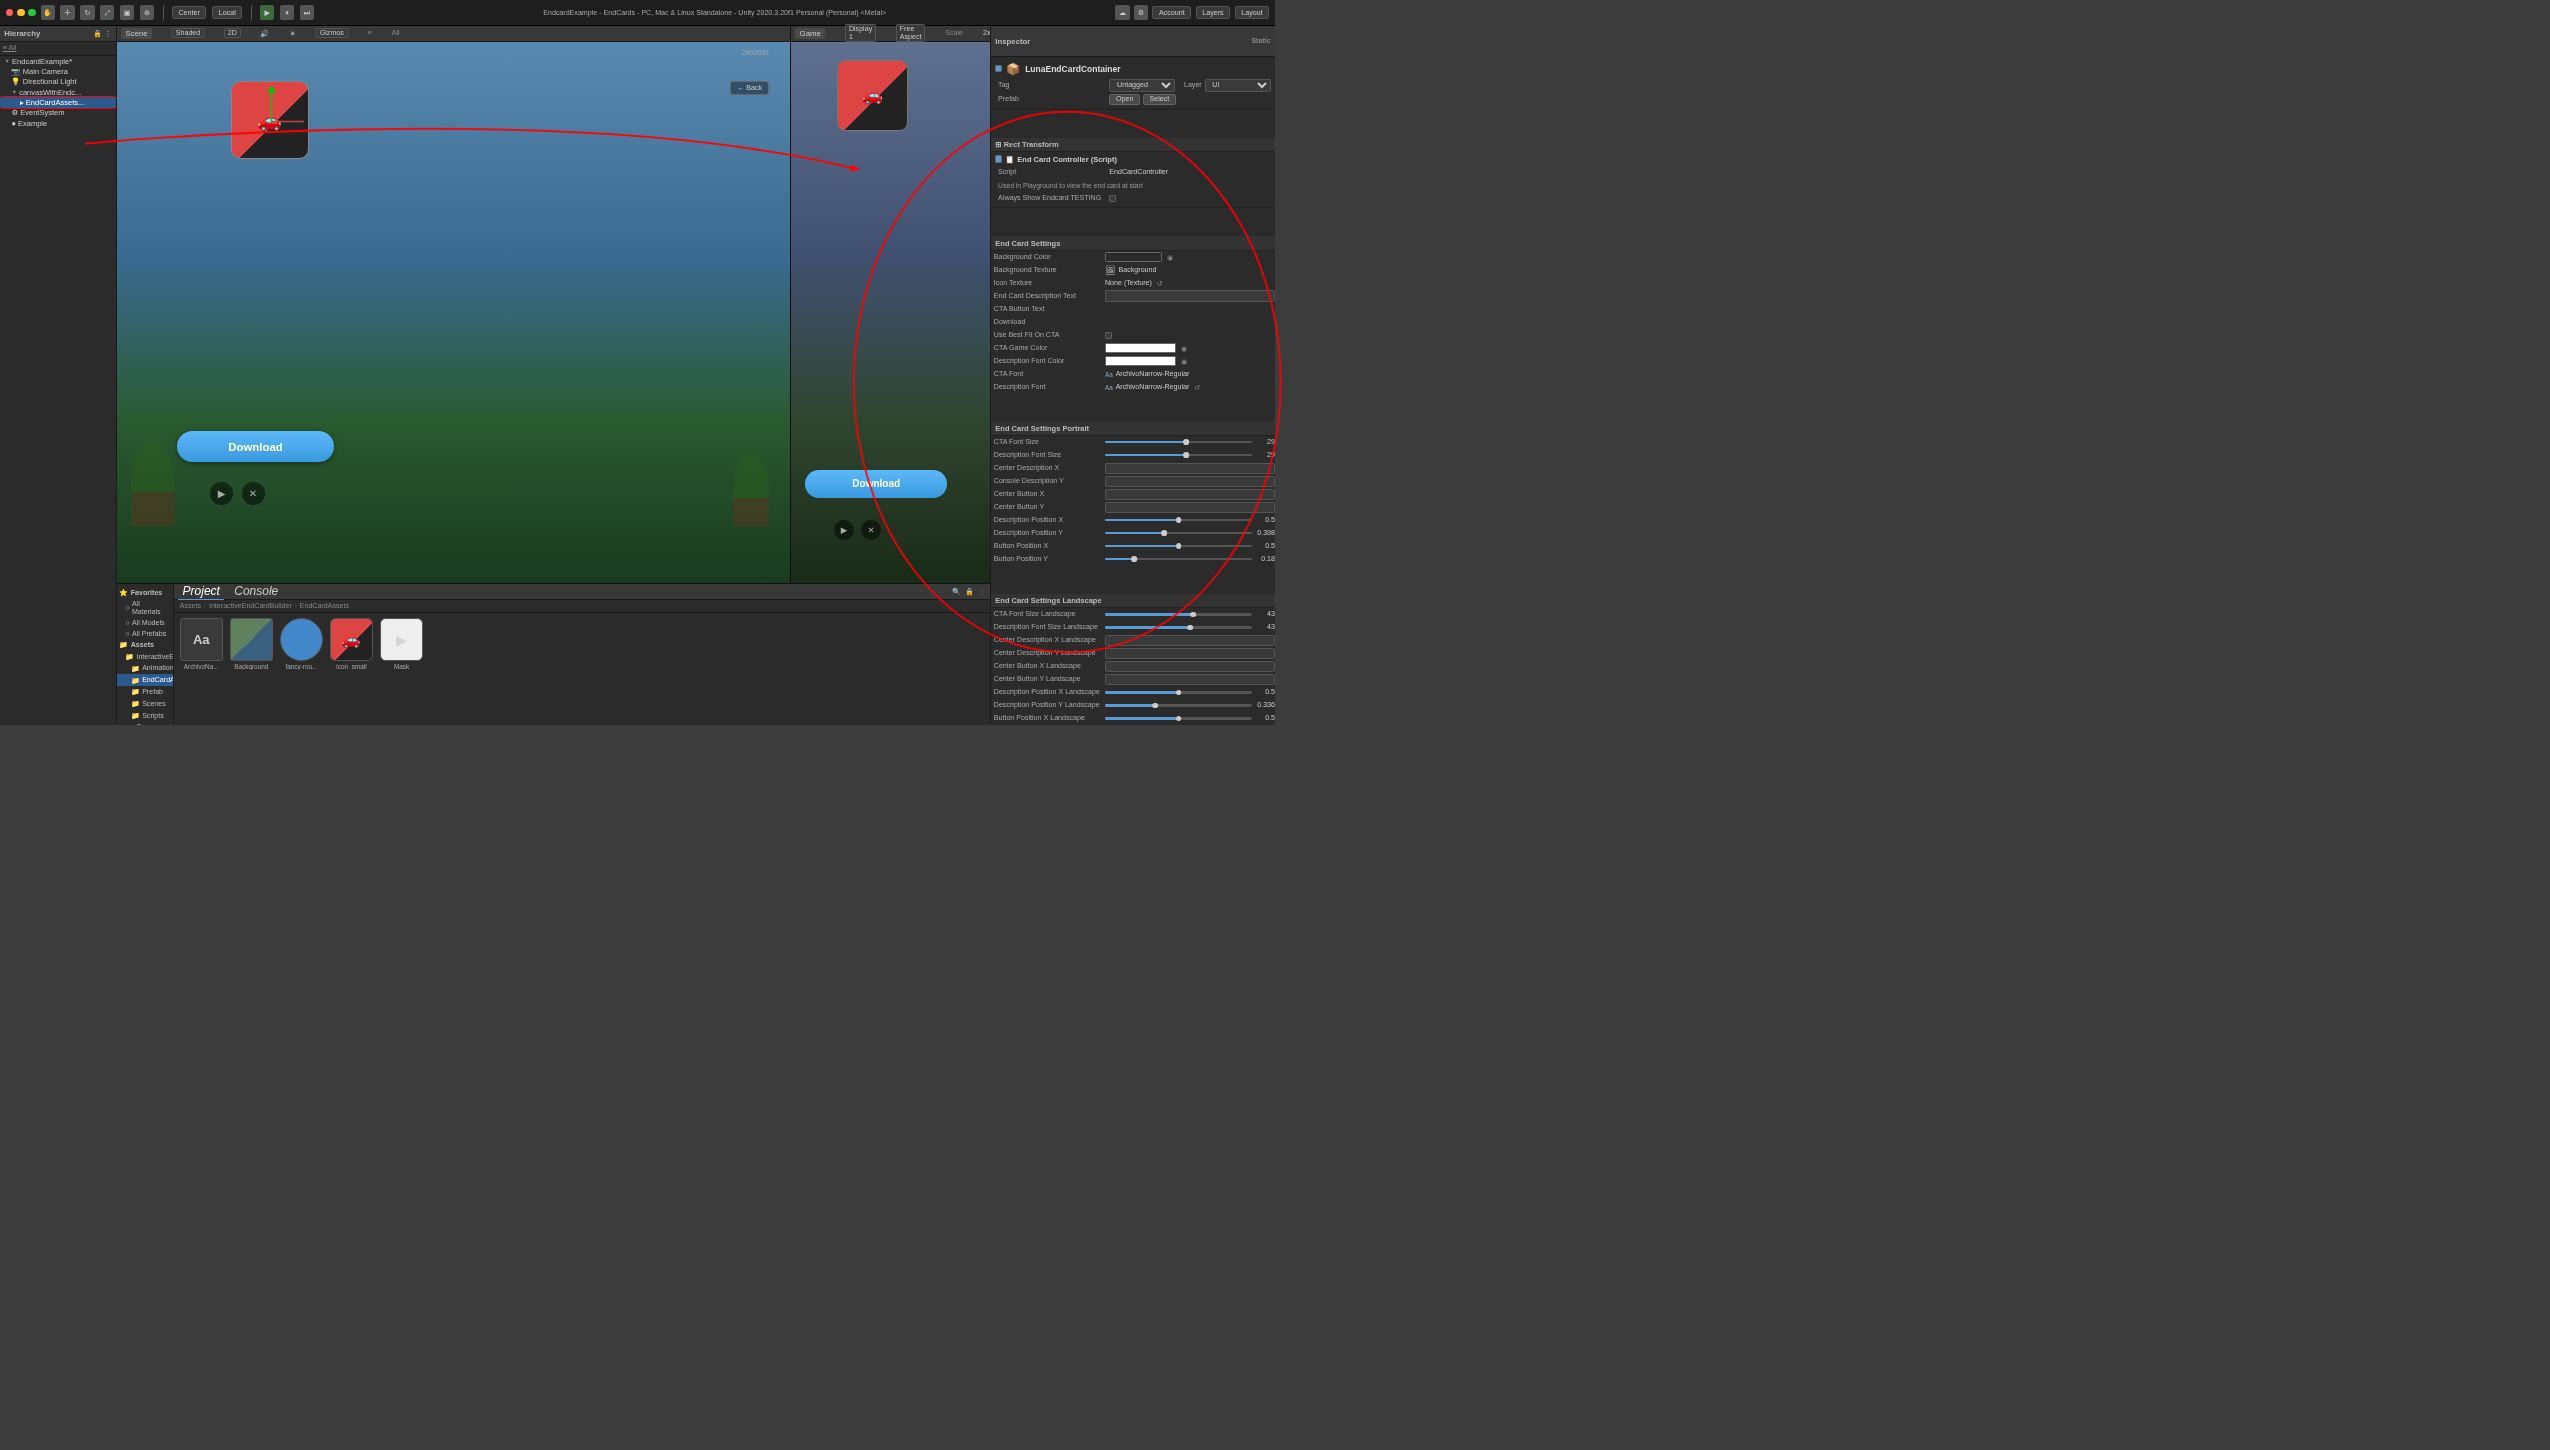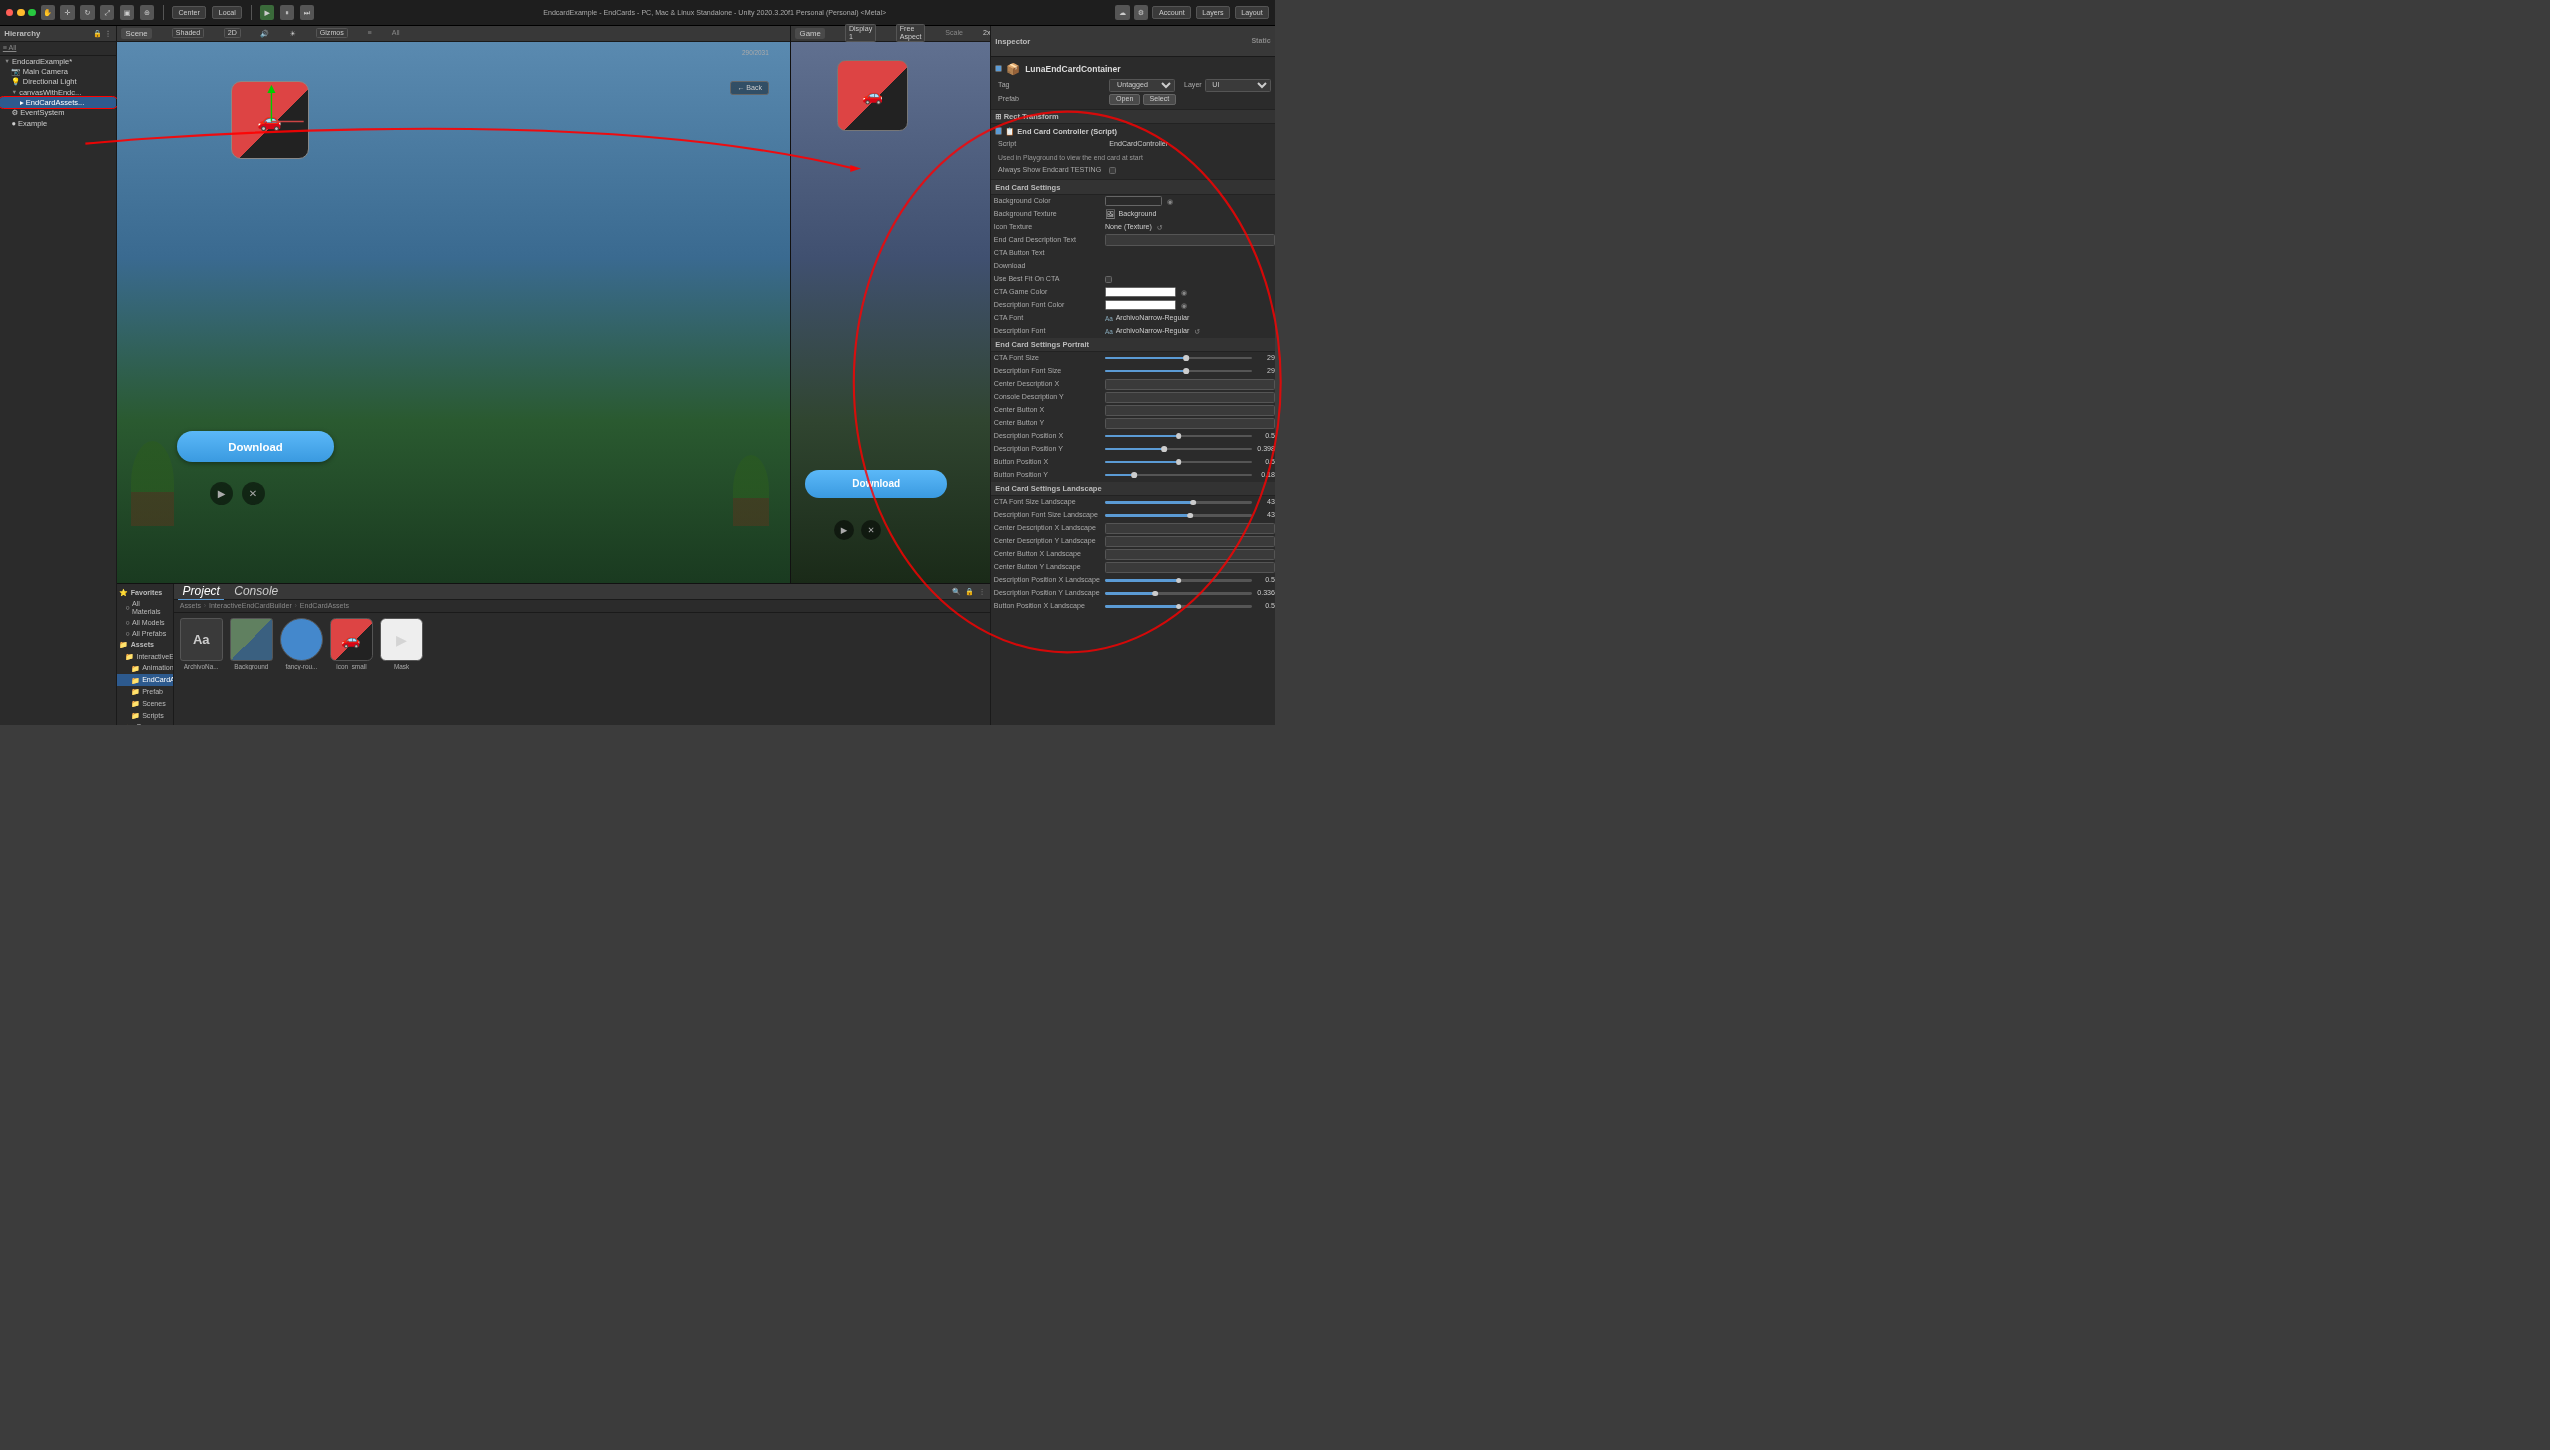--- a/index.html
+++ b/index.html
@@ -495,20 +495,21 @@
       color: #ccc;
     }
     .section-header {
       background: #333;
       padding: 2.1px 4.3px;
       font-size: 7.5px;
       font-weight: 600;
       color: #bbb;
       border-bottom: 0.7px solid #222;
       flex-shrink: 0;
+      margin-top: 28px;
     }
     .checkbox {
       width: 7.1px; height: 7.1px;
       border: 0.7px solid #666;
       border-radius: 1.4px;
       background: #3a3a3a;
       display: inline-block;
     }
     .checkbox.checked { background: #5b9bd5; }
     .insp-btn {

